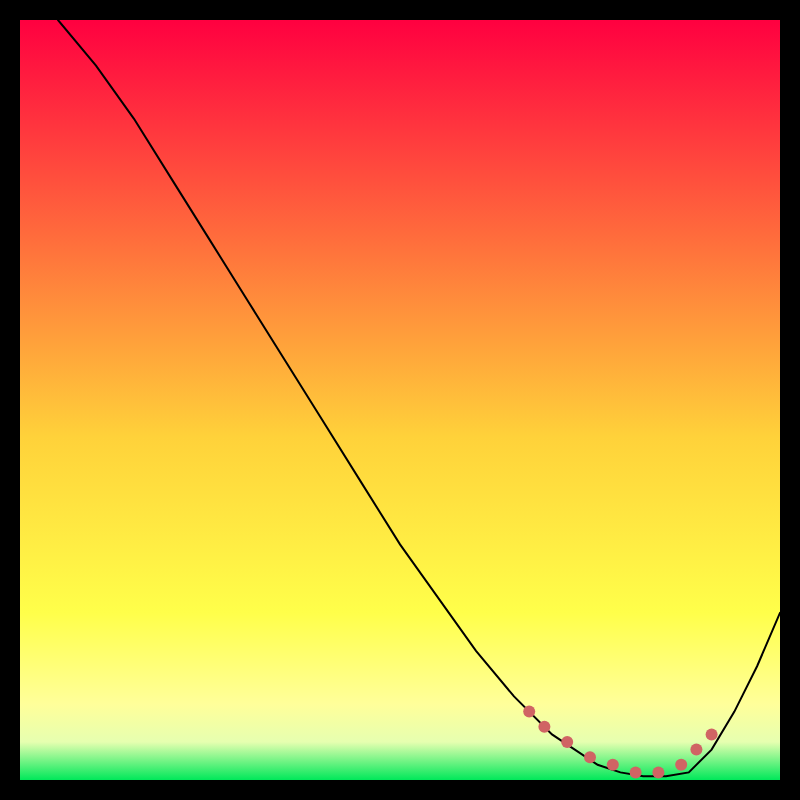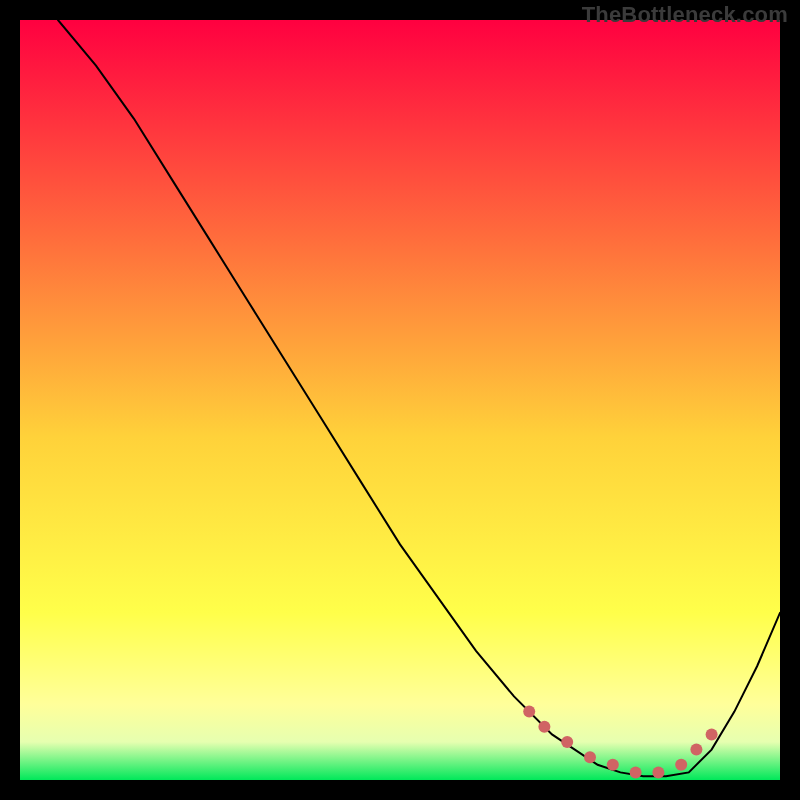--- a/index.html
+++ b/index.html
@@ -34,21 +34,20 @@
     top: 20px;
     width: 760px;
     height: 760px;
     display: block;
   }
 </style>
 </head>
 <body>
 <div class="frame">
 
-  <div class="watermark">TheBottleneck.com</div>
 
   <svg class="plot" viewBox="0 0 760 760" preserveAspectRatio="none">
     <defs>
       <linearGradient id="bg-grad" x1="0" y1="0" x2="0" y2="1">
         <stop id="g0" offset="0%" stop-color="#ff0040"></stop>
         <stop id="g1" offset="28%" stop-color="#ff6a3c"></stop>
         <stop id="g2" offset="55%" stop-color="#ffd23a"></stop>
         <stop id="g3" offset="78%" stop-color="#ffff4a"></stop>
         <stop id="g4" offset="90%" stop-color="#ffff9a"></stop>
         <stop id="g5" offset="95%" stop-color="#e6ffb0"></stop>

